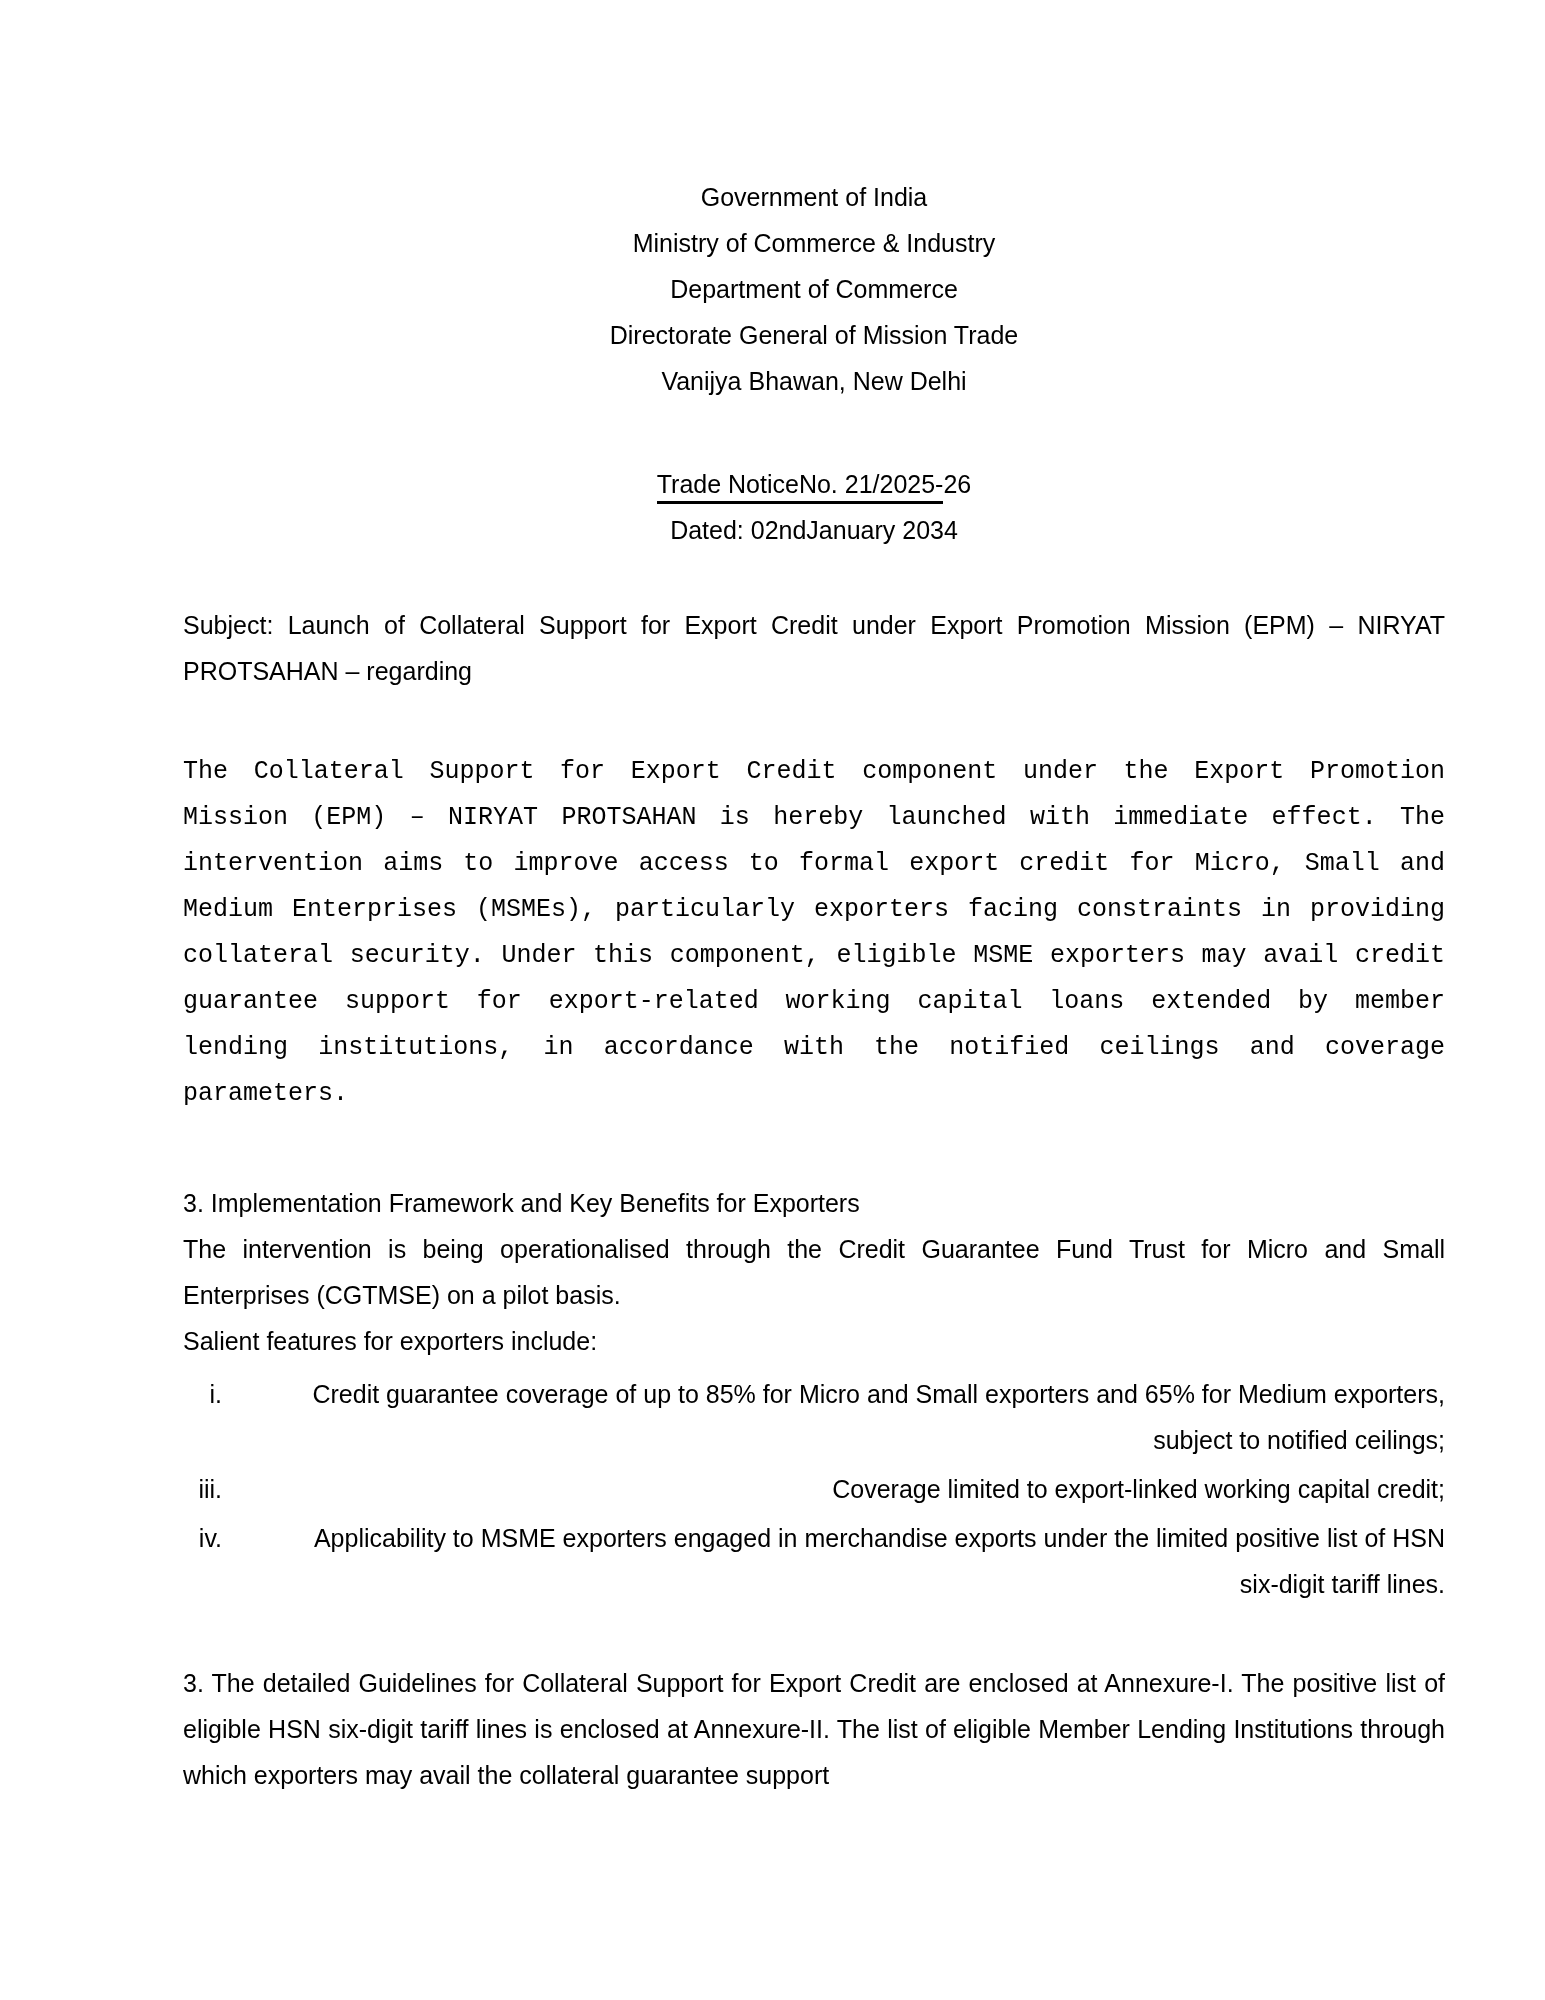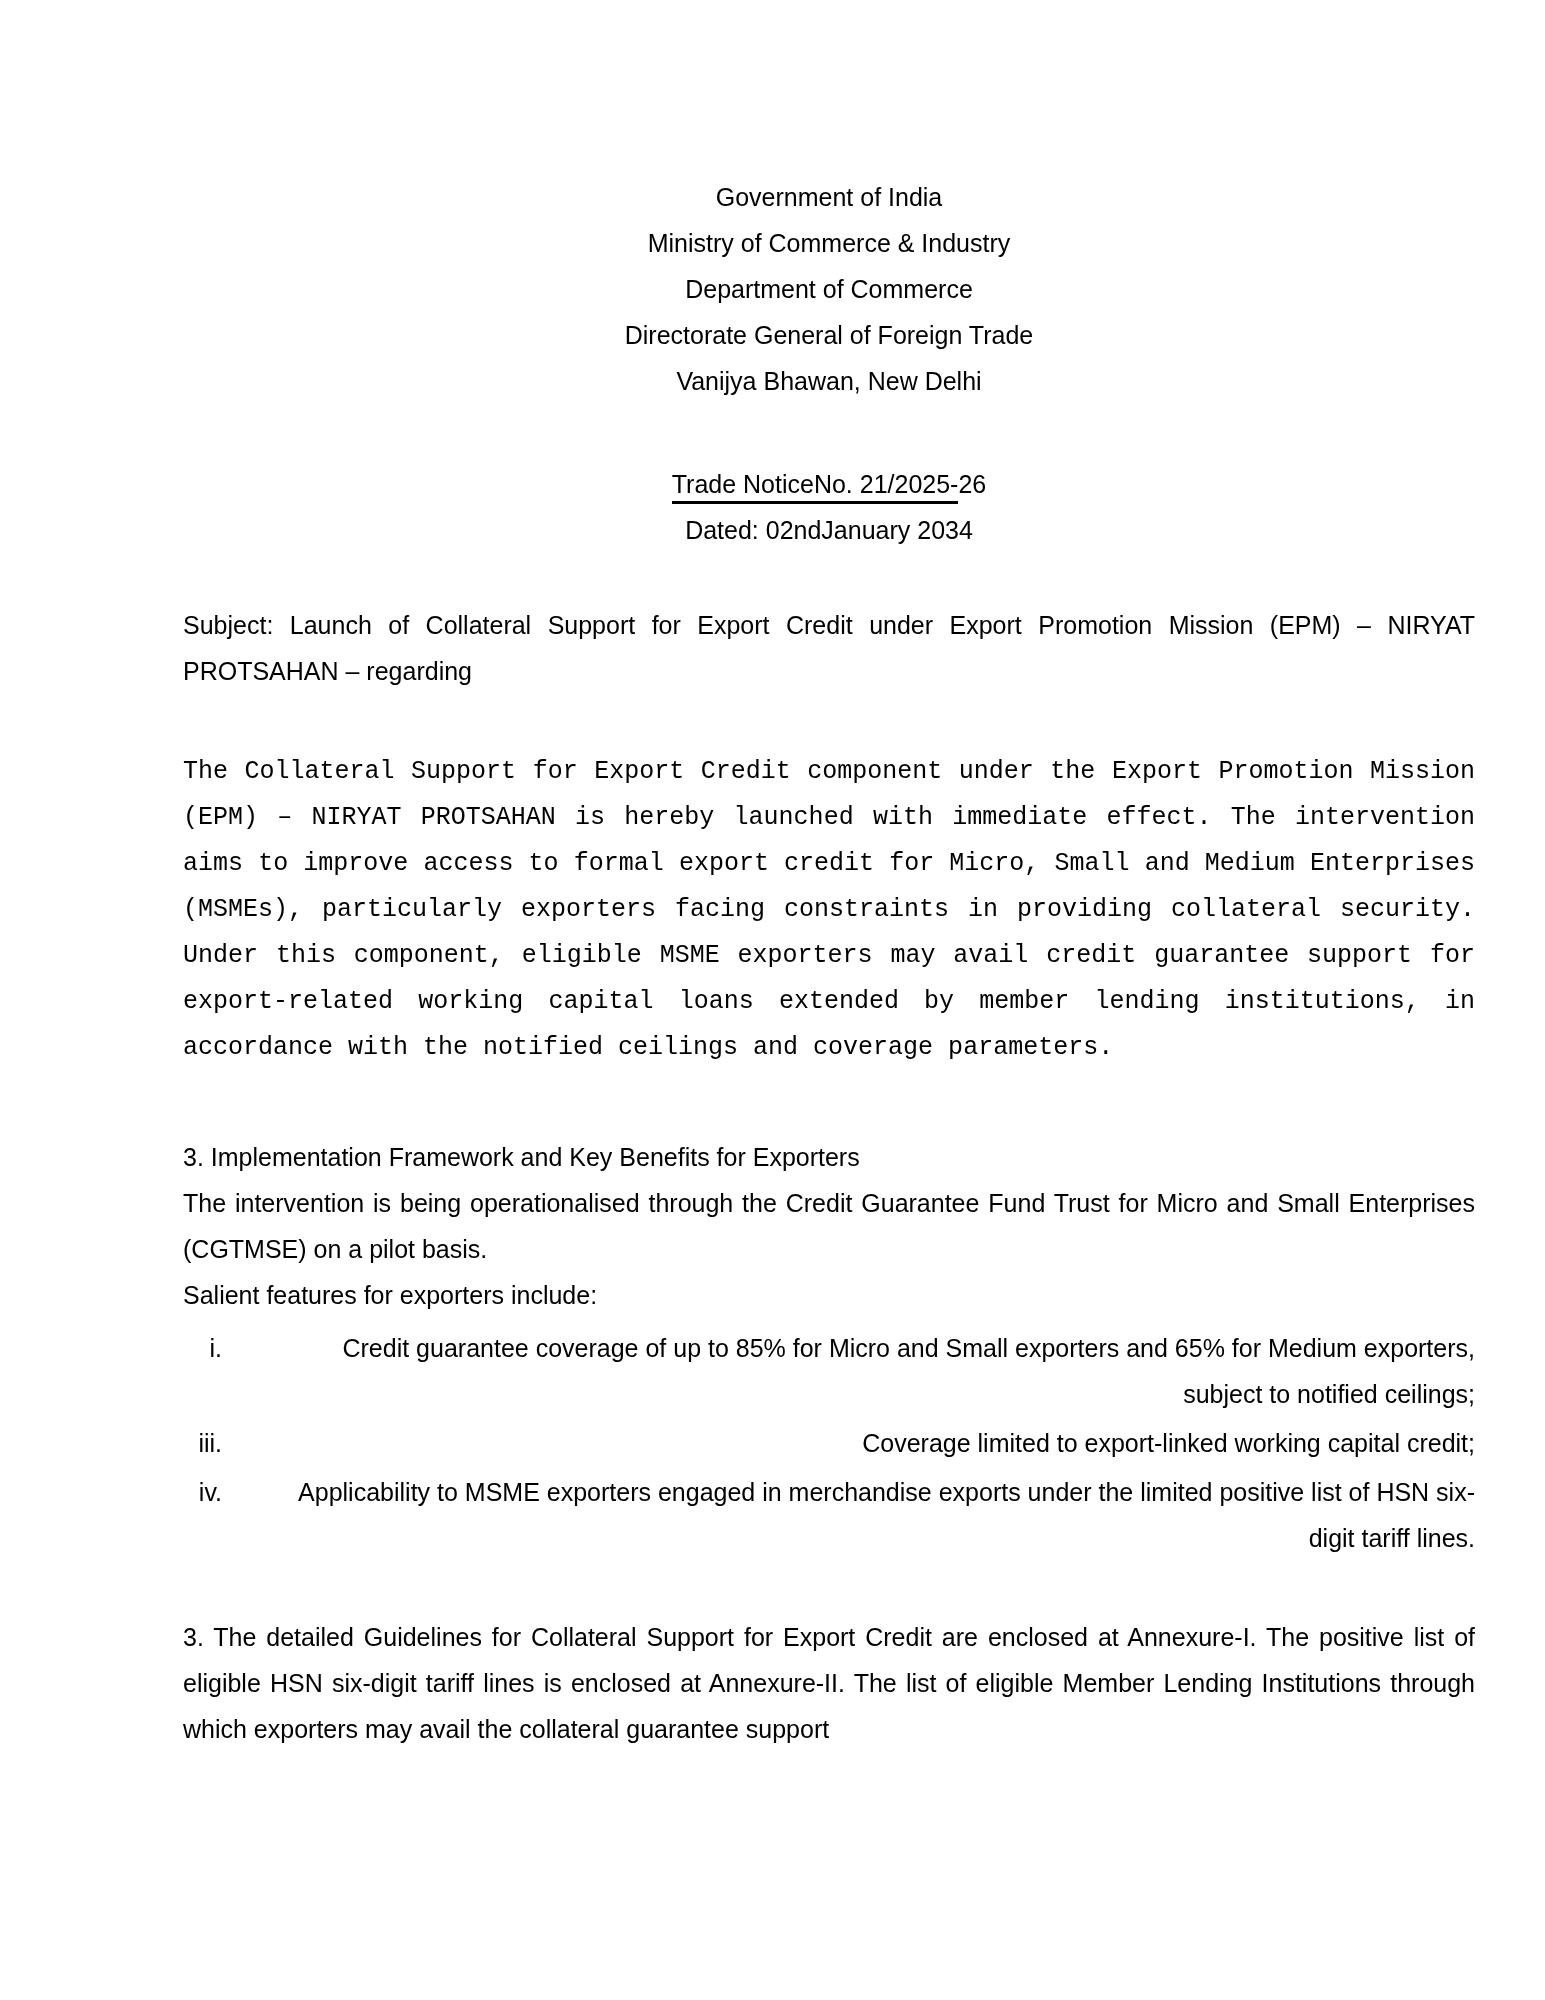--- a/index.html
+++ b/index.html
@@ -4,21 +4,21 @@
 <style>
   html, body { margin: 0; padding: 0; background: #ffffff; }
   body {
     width: 1545px; height: 2000px; overflow: hidden;
     font-family: "Liberation Sans", "DejaVu Sans", sans-serif;
     color: #000000;
   }
   .page {
     box-sizing: border-box;
     width: 1545px; height: 2000px;
-    padding: 174px 70px 0 183px;
+    padding: 174px 100px 0 183px;
     background: #ffffff;
   }
   .doc { font-size: 25px; line-height: 46px; }
   .center { text-align: center; }
   .b { font-weight: normal; }
   .just { text-align: justify; }
   .u { border-bottom: 3px solid #000; padding-bottom: 3px; }
   .mt-a { margin-top: 57px; }
   .mt-b { margin-top: 49px; }
   .mt-c { margin-top: 55px; font-family: Liberation Mono, monospace; }
@@ -32,21 +32,21 @@
 </style>
 </head>
 <body>
 
 <div class="page doc">
 
   <div class="center">
     <div>Government of India</div>
     <div>Ministry of Commerce &amp; Industry</div>
     <div>Department of Commerce</div>
-    <div>Directorate General of Foreign Trade</div>
+    <div>Directorate General of Mission Trade</div>
     <div>Vanijya Bhawan, New Delhi</div>
   </div>
 
   <div class="center b mt-a"><span class="u">Trade NoticeNo. 21/2025-</span><span>26</span></div>
 
   <div class="center b">Dated: 02ndJanuary 2034</div>
 
   <div class="b just mt-b">Subject: Launch of Collateral Support for Export Credit under Export Promotion Mission (EPM) – NIRYAT PROTSAHAN – regarding</div>
 
   <div class="just mt-c">The Collateral Support for Export Credit component under the Export Promotion Mission (EPM) – NIRYAT PROTSAHAN is hereby launched with immediate effect. The intervention aims to improve access to formal export credit for Micro, Small and Medium Enterprises (MSMEs), particularly exporters facing constraints in providing collateral security. Under this component, eligible MSME exporters may avail credit guarantee support for export-related working capital loans extended by member lending institutions, in accordance with the notified ceilings and coverage parameters.</div>

